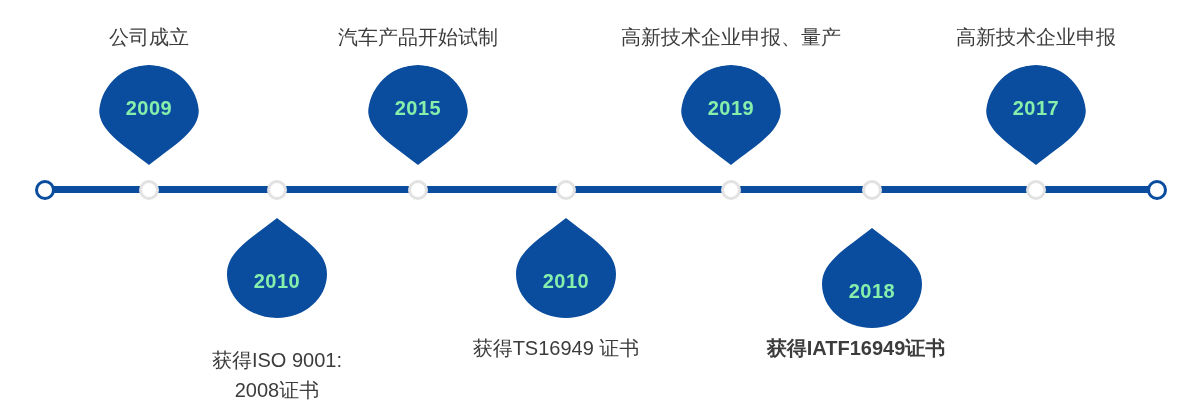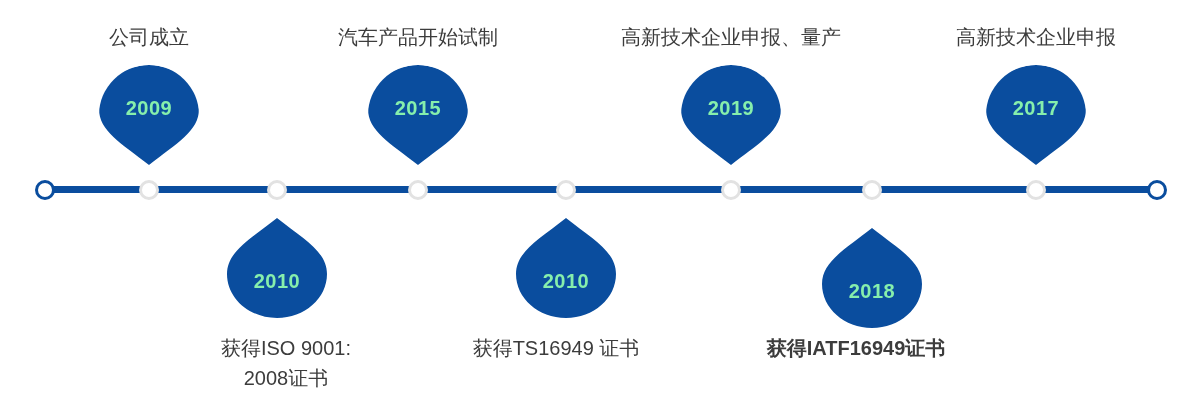--- a/index.html
+++ b/index.html
@@ -138,21 +138,21 @@
       </div>
       <div class="pin pin-down" style="left: 822px; top: 228px;">
         <div class="pin-year">2018</div>
       </div>
       <div class="pin pin-up" style="left: 986px; top: 65px;">
         <div class="pin-year">2017</div>
       </div>
     </div>
   <div id="labels">
       <div class="event-label label-top" style="left: -11px; width: 320px;">公司成立</div>
-      <div class="event-label label-bottom" style="left: 126px; width: 320px;">获得ISO 9001:
+      <div class="event-label label-bottom" style="left: 117px; width: 320px; margin-top: 12px;">获得ISO 9001:
 2008证书</div>
       <div class="event-label label-top" style="left: 258px; width: 320px;">汽车产品开始试制</div>
       <div class="event-label label-bottom" style="left: 396px; width: 320px;">获得TS16949 证书</div>
       <div class="event-label label-top" style="left: 571px; width: 320px;">高新技术企业申报、量产</div>
       <div class="event-label label-bottom" style="left: 696px; width: 320px; font-weight: bold;">获得IATF16949证书</div>
       <div class="event-label label-top" style="left: 876px; width: 320px;">高新技术企业申报</div>
     </div>
 
 </div>
 

